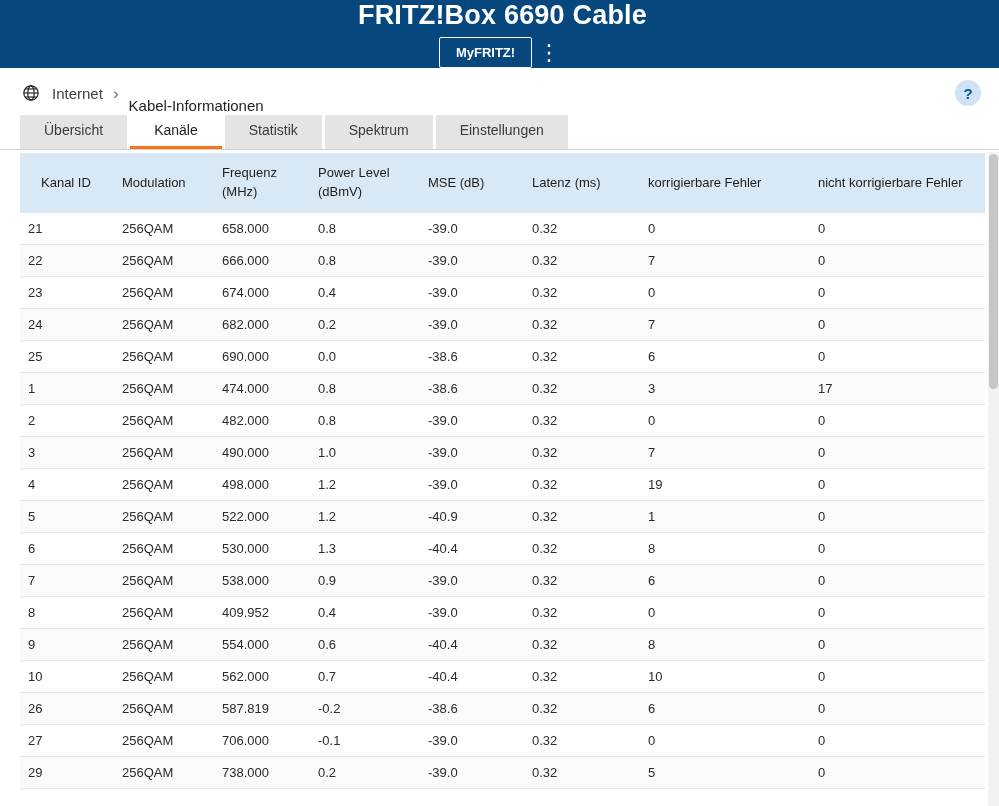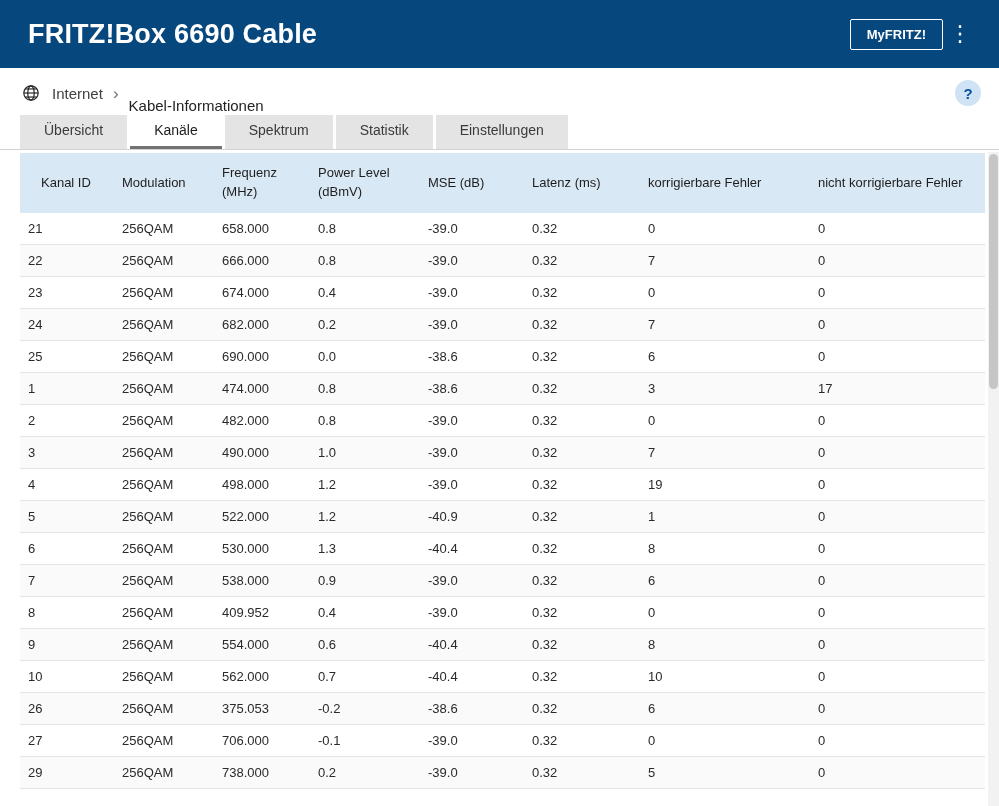--- a/index.html
+++ b/index.html
@@ -13,20 +13,21 @@
   .app { position: relative; width: 999px; height: 806px; overflow: hidden; background: #fff; }
 
   
   .topbar {
     height: 68px;
     background: #06477e;
     display: flex;
     align-items: center;
     justify-content: space-between;
     padding: 0 22px 0 28px;
+    flex-direction: column;
   }
   .app-title {
     color: #ffffff;
     font-size: 27px;
     font-weight: 700;
     letter-spacing: 0.2px;
   }
   .topbar-right { display: flex; align-items: center; }
   .myfritz-btn {
     background: transparent;
@@ -89,21 +90,21 @@
     font-size: 14px;
     padding: 7px 24px 8px 24px;
     margin-right: 3px;
     cursor: pointer;
     white-space: nowrap;
     border-bottom: 3px solid transparent;
   }
   .tab.active {
     background: #ffffff;
     color: #1c1c1c;
-    border-bottom: 3px solid #737373;
+    border-bottom: 3px solid #f97316;
     font-weight: 400;
   }
 
   
   .content { padding: 3px 14px 0 20px; }
   table.channels {
     width: 100%;
     border-collapse: collapse;
     table-layout: fixed;
     font-size: 13px;
@@ -175,22 +176,22 @@
     <span class="crumb-section">Internet</span>
     <span class="crumb-sep">›</span>
     <span class="crumb-page">Kabel-Informationen</span>
     <span class="crumb-spacer"></span>
     <button class="help-btn">?</button>
   </div>
 
   <nav class="tabstrip">
       <div class="tab">Übersicht</div>
       <div class="tab active">Kanäle</div>
+      <div class="tab">Statistik</div>
       <div class="tab">Spektrum</div>
-      <div class="tab">Statistik</div>
       <div class="tab">Einstellungen</div>
     </nav>
 
   <div class="content">
     <table class="channels">
       <colgroup>
         <col style="width:94px">
           <col style="width:100px">
           <col style="width:96px">
           <col style="width:110px">
@@ -358,21 +359,21 @@
             <td>562.000</td>
             <td>0.7</td>
             <td>-40.4</td>
             <td>0.32</td>
             <td>10</td>
             <td>0</td>
           </tr>
           <tr>
             <td>26</td>
             <td>256QAM</td>
-            <td>375.053</td>
+            <td>587.819</td>
             <td>-0.2</td>
             <td>-38.6</td>
             <td>0.32</td>
             <td>6</td>
             <td>0</td>
           </tr>
           <tr>
             <td>27</td>
             <td>256QAM</td>
             <td>706.000</td>

